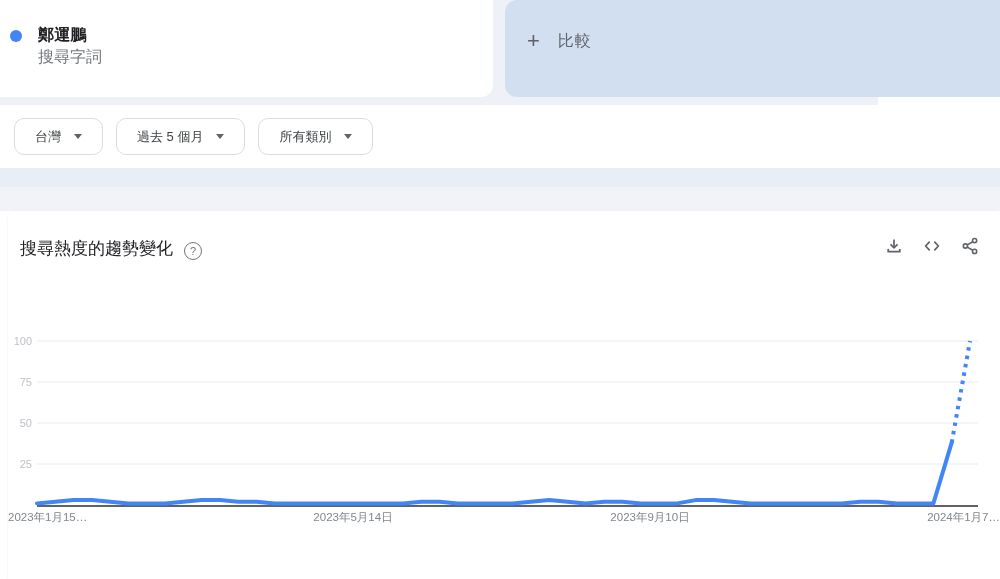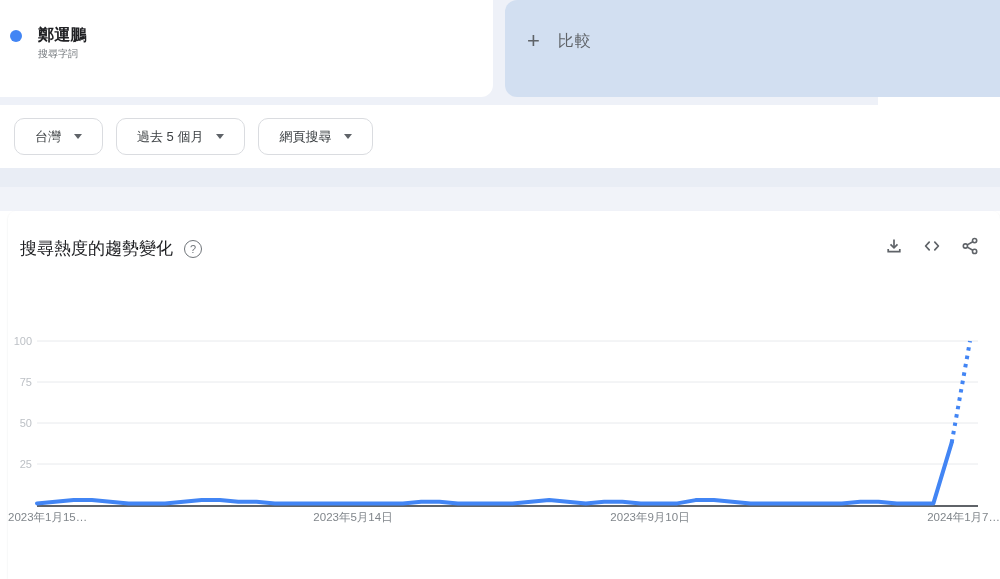--- a/index.html
+++ b/index.html
@@ -16,21 +16,21 @@
     border-radius:0 0 12px 0;
   }
   .term-dot{
     position:absolute;left:10px;top:30px;width:12px;height:12px;border-radius:50%;
     background:#4285f4;
   }
   .term-name{
     position:absolute;left:38px;top:25px;font-size:16px;font-weight:600;color:#202124;
     letter-spacing:.3px;
   }
-  .term-type{position:absolute;left:38px;top:47px;font-size:10px;color:#70757a;}
+  .term-type{position:absolute;left:38px;top:47px;font-size:16px;color:#70757a;}
   .compare-card{
     position:absolute;left:505px;top:0;width:495px;height:97px;background:#d2dff1;
     border-radius:12px 0 0 12px;cursor:pointer;
   }
   .compare-row{position:absolute;left:22px;top:30px;display:flex;align-items:center;gap:18px;}
   .plus-glyph{font-size:22px;color:#5f6368;line-height:1;}
   .compare-label{font-size:16px;color:#5f6368;letter-spacing:1px;}
   
   .filter-band{position:absolute;left:0;top:105px;width:936px;height:63px;background:#ffffff;}
   .filter-row{position:absolute;left:14px;top:13px;display:flex;gap:13px;}
@@ -43,21 +43,21 @@
   .caret{width:0;height:0;border-left:4.5px solid transparent;border-right:4.5px solid transparent;
     border-top:5px solid #5f6368;}
   
   .band-dark{position:absolute;left:0;top:168px;width:1000px;height:19px;background:#e9edf5;}
   .band-light{position:absolute;left:0;top:187px;width:1000px;height:24px;background:#f1f3f9;}
   
   .chart-card{
     position:absolute;left:8px;top:211px;width:992px;height:368px;background:#ffffff;
     border-radius:8px 8px 0 0;box-shadow:0 1px 2px rgba(60,64,67,.12);
   }
-  .chart-title-row{position:absolute;left:12px;top:26px;display:flex;align-items:center;gap:11px;}
+  .chart-title-row{position:absolute;left:12px;top:26px;display:flex;align-items:flex-end;gap:11px;}
   .chart-title{font-size:17px;color:#202124;}
   .help-icon{
     width:16px;height:16px;border:1.5px solid #70757a;border-radius:50%;
     display:flex;align-items:center;justify-content:center;
     font-size:11px;color:#70757a;cursor:pointer;flex:0 0 auto;
   }
   .chart-actions{position:absolute;right:21px;top:26px;display:flex;gap:20px;align-items:center;}
   .action-icon{width:18px;height:18px;cursor:pointer;}
   .action-icon svg{display:block;}
   .chart-svg{position:absolute;left:0;top:110px;}
@@ -85,21 +85,21 @@
   <div class="filter-row">
     <button class="filter-btn">
       <span>台灣</span>
       <span class="caret"></span>
     </button>
     <button class="filter-btn">
       <span>過去 5 個月</span>
       <span class="caret"></span>
     </button>
     <button class="filter-btn">
-      <span>網頁搜尋</span>
+      <span>所有類別</span>
       <span class="caret"></span>
     </button>
   </div>
 </div>
 
 <div class="band-dark"></div>
 <div class="band-light"></div>
 
 <div class="chart-card">
   <div class="chart-title-row">

